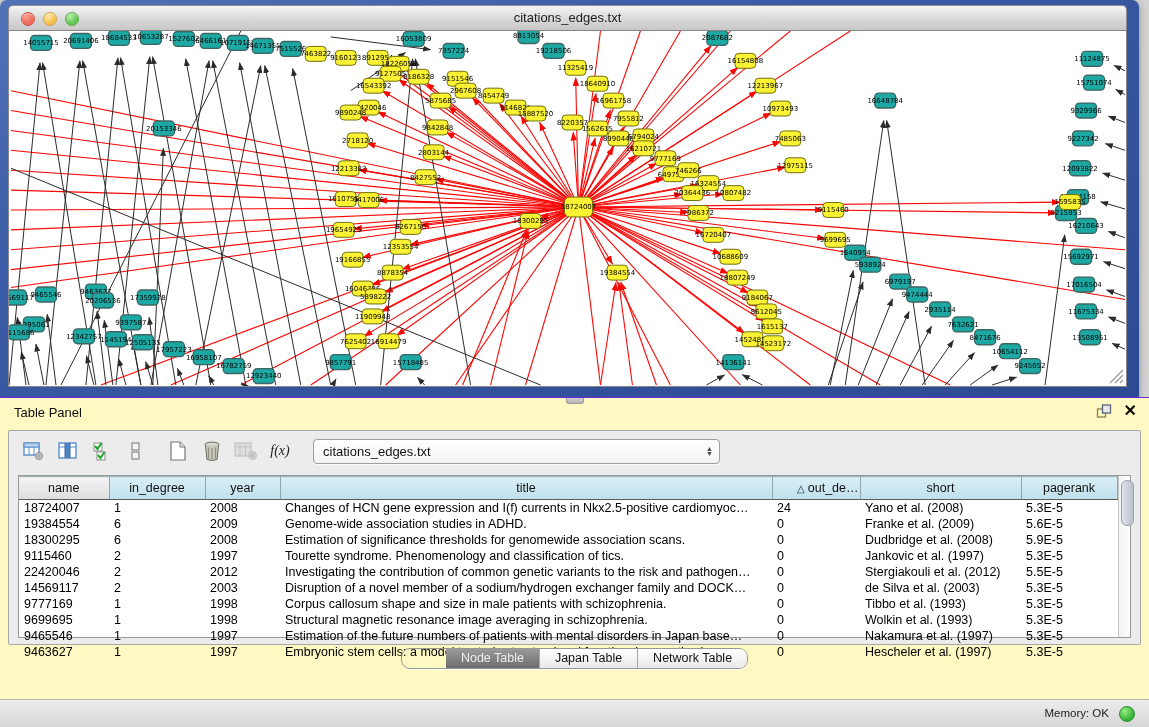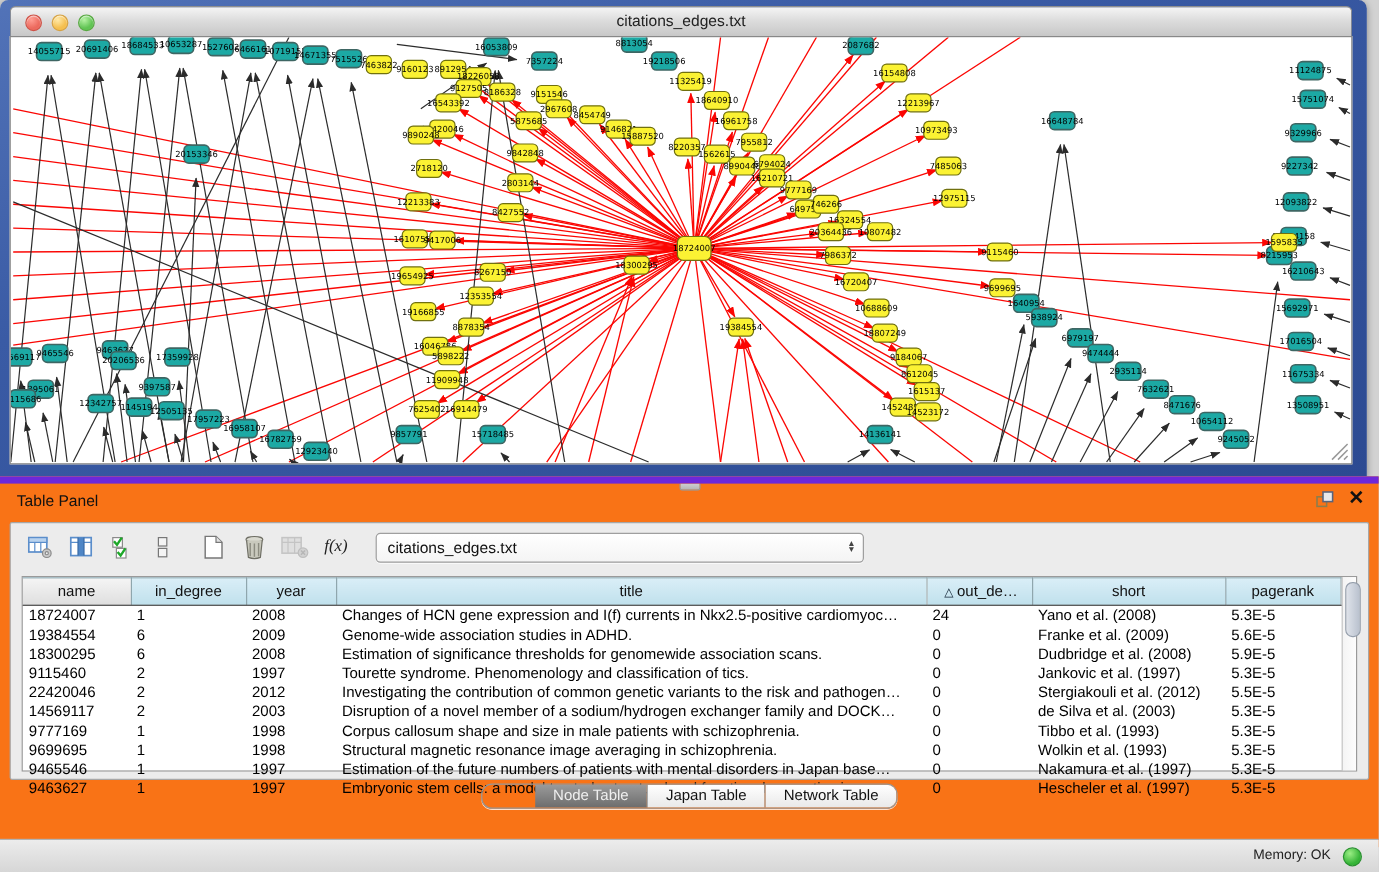--- a/index.html
+++ b/index.html
@@ -33,21 +33,21 @@
   }
   .canvas-wrap{
     position:absolute;left:8px;top:30px;right:12px;bottom:10px;
     background:#ffffff;border:1px solid #888;overflow:hidden;
   }
   .canvas-wrap svg.net{width:100%;height:100%;display:block;}
   .resize-grip{position:absolute;right:2px;bottom:2px;}
   
   .table-panel{
     position:absolute;left:0;top:397px;width:1149px;height:303px;
-    background:#f97316;border-top:6px solid #6d28d9;text-decoration:underline;
+    background:#fef9c3;border-top:1px solid #6d28d9;text-decoration:underline;
   }
   .divider-notch{position:absolute;top:0px;left:566px;width:16px;height:5px;
     background:linear-gradient(#cfcfcf,#b5b5b5);border-radius:0 0 3px 3px;border:1px solid #9a9a9a;border-top:none;}
   .panel-titlebar{position:absolute;left:0;top:0;width:100%;height:28px;}
   .panel-title{position:absolute;left:14px;top:7px;font-size:13px;color:#111;}
   .panel-btns{position:absolute;right:12px;top:5px;display:flex;gap:12px;align-items:center;}
   .float-btn svg{display:block;}
   .close-btn{font-size:16px;font-weight:bold;color:#111;line-height:16px;cursor:default;}
   .panel-content{
     position:absolute;left:8px;right:8px;top:32px;bottom:56px;
@@ -878,21 +878,21 @@
             <col style="width:88px">
             <col style="width:161px">
             <col style="width:96px">
         </colgroup>
         <thead>
           <tr>
             <th class="th-gray">name</th>
             <th>in_degree</th>
             <th>year</th>
             <th>title</th>
-            <th style="text-align:center;padding-left:4px;"><span class="sort-glyph">△</span><span>out_de…</span></th>
+            <th style="text-align:right;padding-left:4px;"><span class="sort-glyph">△</span><span>out_de…</span></th>
             <th>short</th>
             <th>pagerank</th>
           </tr>
         </thead>
         <tbody id="grid-body">
             <tr>
               <td>18724007</td>
               <td>1</td>
               <td>2008</td>
               <td>Changes of HCN gene expression and I(f) currents in Nkx2.5-positive cardiomyoc…</td>

